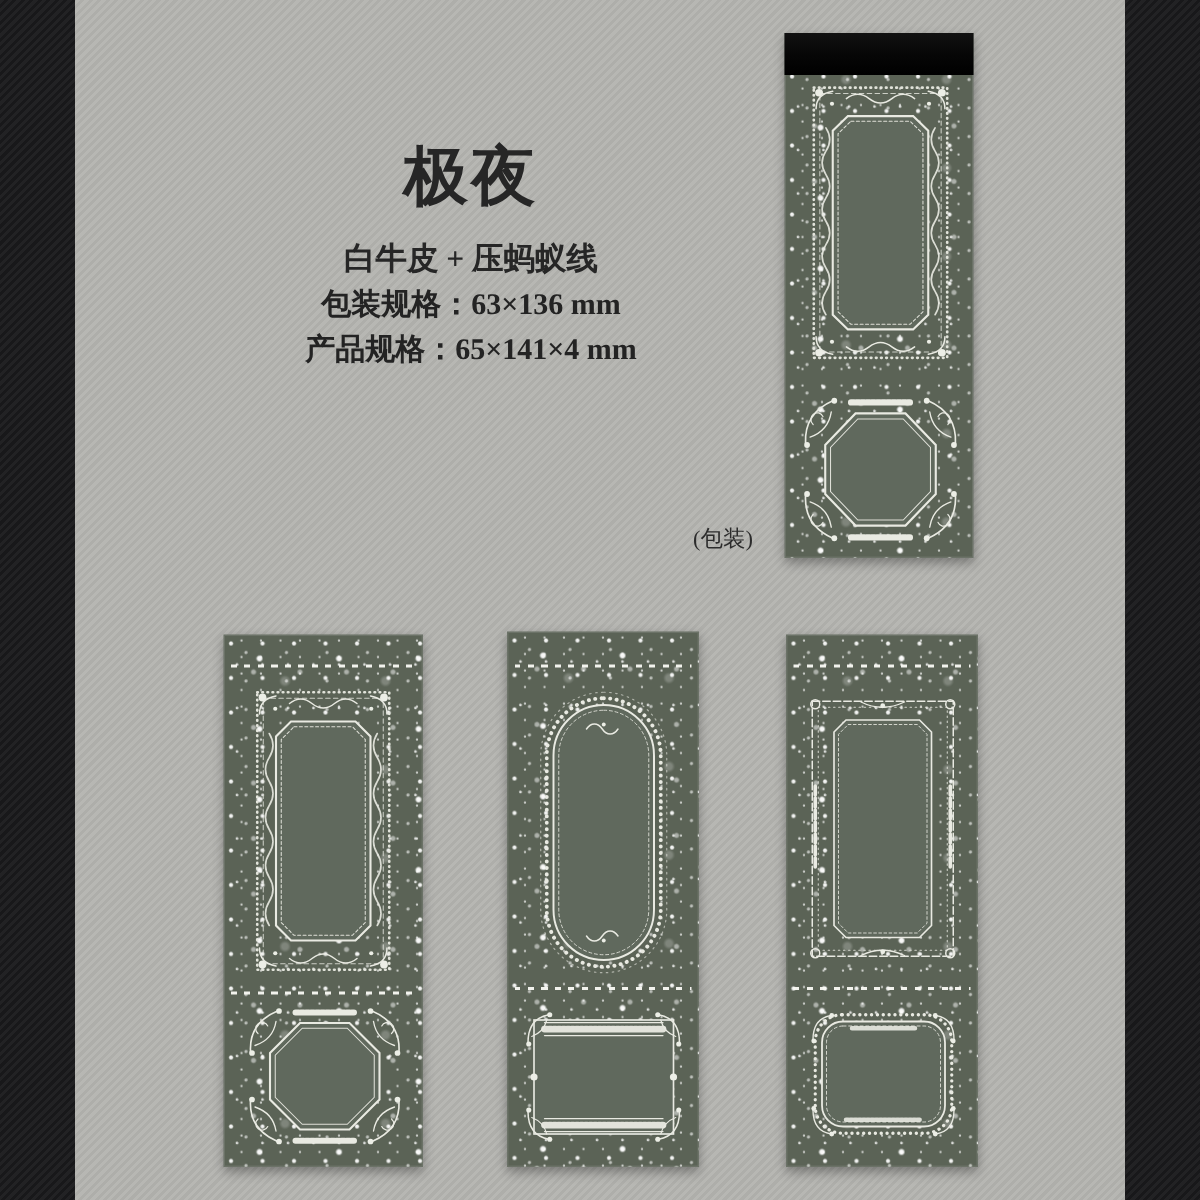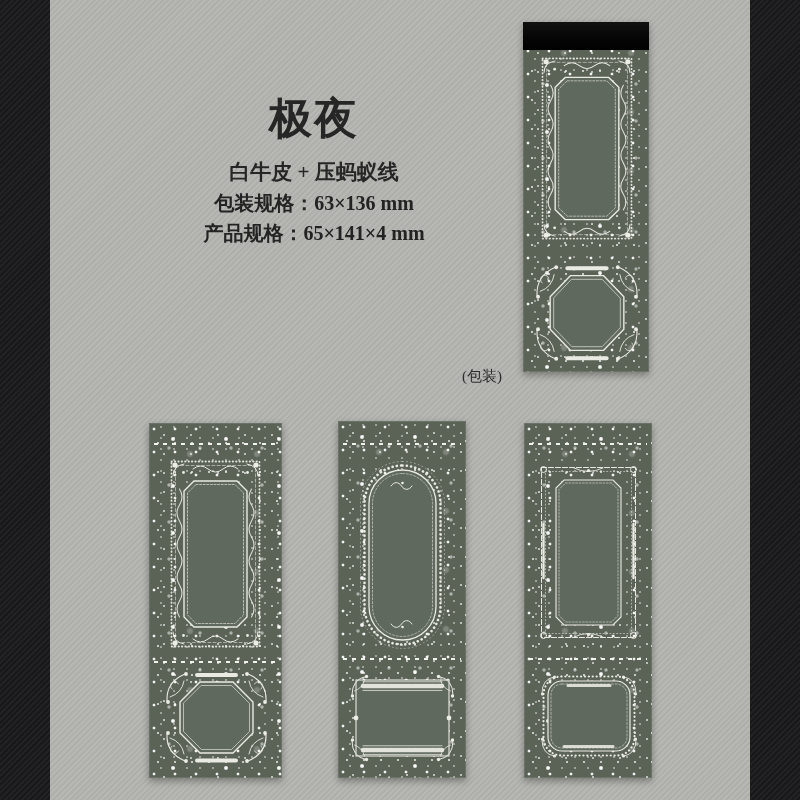--- a/index.html
+++ b/index.html
@@ -16,21 +16,21 @@
   }
   .side-bar.left{left:0;}
   .side-bar.right{right:0;}
 
   .info{position:absolute;left:114px;top:96px;width:400px;text-align:center;color:#262626;}
   .info h1{margin:0 0 20px;font-size:43px;font-weight:700;letter-spacing:2px;line-height:1.05;}
   .info .line{margin:0 0 7px;font-size:21px;font-weight:600;line-height:1.1;}
   .info .line.last{margin-bottom:18px;}
   .info .spec{margin:0 0 6px;font-size:20px;font-weight:700;line-height:1.2;color:#232323;}
 
-  .caption{position:absolute;left:462px;top:367px;font-size:15px;color:#2c2c2c;}
+  .caption{position:absolute;left:462px;top:350px;font-size:15px;color:#2c2c2c;}
 
   .pad{
     position:absolute;
     background-color:#5b6356;
     background-image:
       radial-gradient(circle at 4px 5px, rgba(255,255,255,.92) 0 .9px, transparent 1.8px),
       radial-gradient(circle at 14px 11px, rgba(255,255,255,.6) 0 .7px, transparent 1.4px),
       radial-gradient(circle at 8px 19px, rgba(255,255,255,.8) 0 .6px, transparent 1.2px),
       radial-gradient(circle at 19px 24px, rgba(255,255,255,.5) 0 1.1px, transparent 2.2px),
       radial-gradient(circle at 11px 3px, rgba(255,255,255,.7) 0 .5px, transparent 1px),

